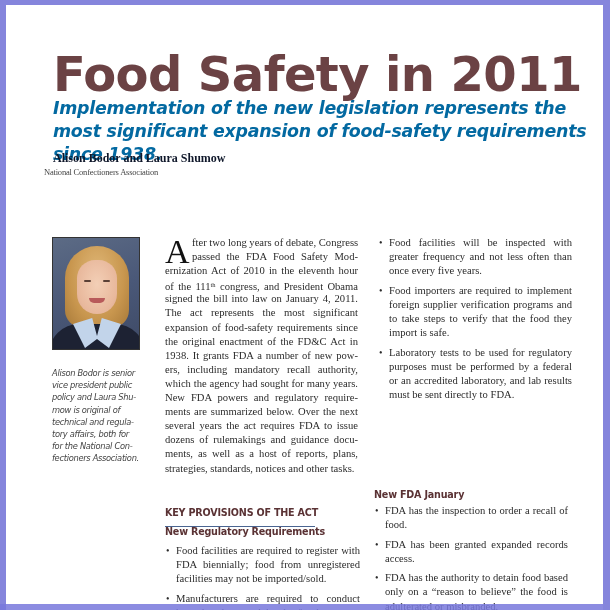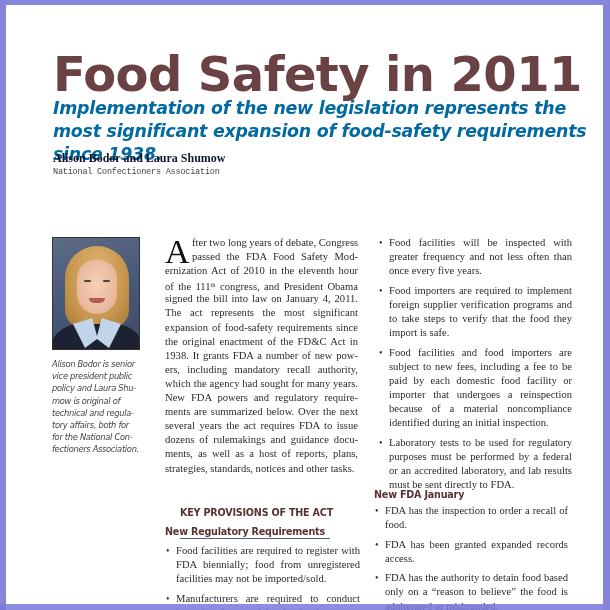--- a/index.html
+++ b/index.html
@@ -57,22 +57,22 @@
       position: absolute;
       left: 47px; top: 146px;
       font-family: "Liberation Serif", serif;
       font-weight: bold;
       font-size: 12px;
       color: #0f172a;
       white-space: nowrap;
     }
     .affil {
       position: absolute;
-      left: 47px; top: 162px;
-      font-family: Liberation Mono, monospace;
+      left: 38px; top: 162px;
+      font-family: Liberation Serif, serif;
       font-size: 8.5px;
       color: #444;
       white-space: nowrap;
       letter-spacing: -0.2px;
     }
     .photo {
       position: absolute;
       left: 46px; top: 232px;
       width: 88px; height: 113px;
       background: linear-gradient(160deg, #5c6b85 0%, #4a5878 50%, #3e4a66 100%);
@@ -111,21 +111,21 @@
     }
     .photo .collar {
       position: absolute;
       left: 20px; top: 80px;
       width: 48px; height: 30px;
       background: #c2d4ea;
       clip-path: polygon(0 20%, 40% 0, 50% 60%, 60% 0, 100% 20%, 75% 100%, 50% 70%, 25% 100%);
     }
     .caption {
       position: absolute;
-      left: 46px; top: 353px;
+      left: 46px; top: 362px;
       width: 96px;
       font-family: "DejaVu Sans", sans-serif;
       font-style: italic;
       font-size: 8.3px;
       line-height: 12.2px;
       color: #444;
       letter-spacing: -0.3px;
     }
     .caption span { display: block; white-space: nowrap; }
     .col {
@@ -151,22 +151,22 @@
     .sup { font-size: 6.5px; vertical-align: 3px; }
     .sec-head {
       font-family: "DejaVu Sans", sans-serif;
       font-weight: bold;
       font-size: 9.6px;
       color: #5a3234;
       letter-spacing: -0.2px;
       white-space: nowrap;
     }
     .key-head {
-      position: absolute; left: 174px; top: 502px;
-      padding-bottom: 20px;
+      position: absolute; left: 159px; top: 502px;
+      padding-bottom: 8px;
       border-bottom: 1.2px solid #4a6490;
       width: 150px;
     }
     .sub-head-1 { position: absolute; left: 159px; top: 521px; }
     .sub-head-2 { position: absolute; left: 368px; top: 484px; }
     .bullet-list { position: absolute; font-family: "Liberation Serif", serif; font-size: 10.6px; line-height: 14.1px; color: #2b2b2b; }
     .bl-mid { left: 159px; top: 539px; width: 195px; }
     .bl-right { left: 372px; top: 231px; width: 194px; }
     .bl-right2 { left: 368px; top: 499px; width: 194px; }
     .bitem { position: relative; padding-left: 11px; margin-bottom: 5.5px; }
@@ -230,21 +230,20 @@
   <div class="sec-head sub-head-1">New Regulatory Requirements</div>
 
   <div class="bullet-list bl-mid">
     <div class="bitem" style="text-align:justify">Food facilities are required to register with FDA biennially; food from unregistered facilities may not be imported/sold.</div>
     <div class="bitem" style="text-align:justify">Manufacturers are required to conduct hazard analyses and develop/implement</div>
   </div>
 
   <div class="bullet-list bl-right">
     <div class="bitem" style="text-align:justify">Food facilities will be inspected with greater frequency and not less often than once every five years.</div>
     <div class="bitem" style="text-align:justify">Food importers are required to implement foreign supplier verification programs and to take steps to verify that the food they import is safe.</div>
-    <div class="bitem" style="text-align:justify">Food facilities and food importers are subject to new fees, including a fee to be paid by each domestic food facility or importer that undergoes a reinspection because of a material noncompliance identified during an initial inspection.</div>
     <div class="bitem" style="text-align:justify">Laboratory tests to be used for regulatory purposes must be performed by a federal or an accredited laboratory, and lab results must be sent directly to FDA.</div>
   </div>
 
   <div class="sec-head sub-head-2">New FDA January</div>
 
   <div class="bullet-list bl-right2">
     <div class="bitem" style="text-align:justify">FDA has the inspection to order a recall of food.</div>
     <div class="bitem" style="text-align:justify">FDA has been granted expanded records access.</div>
     <div class="bitem" style="text-align:justify">FDA has the authority to detain food based only on a “reason to believe” the food is adulterated or misbranded.</div>
 

